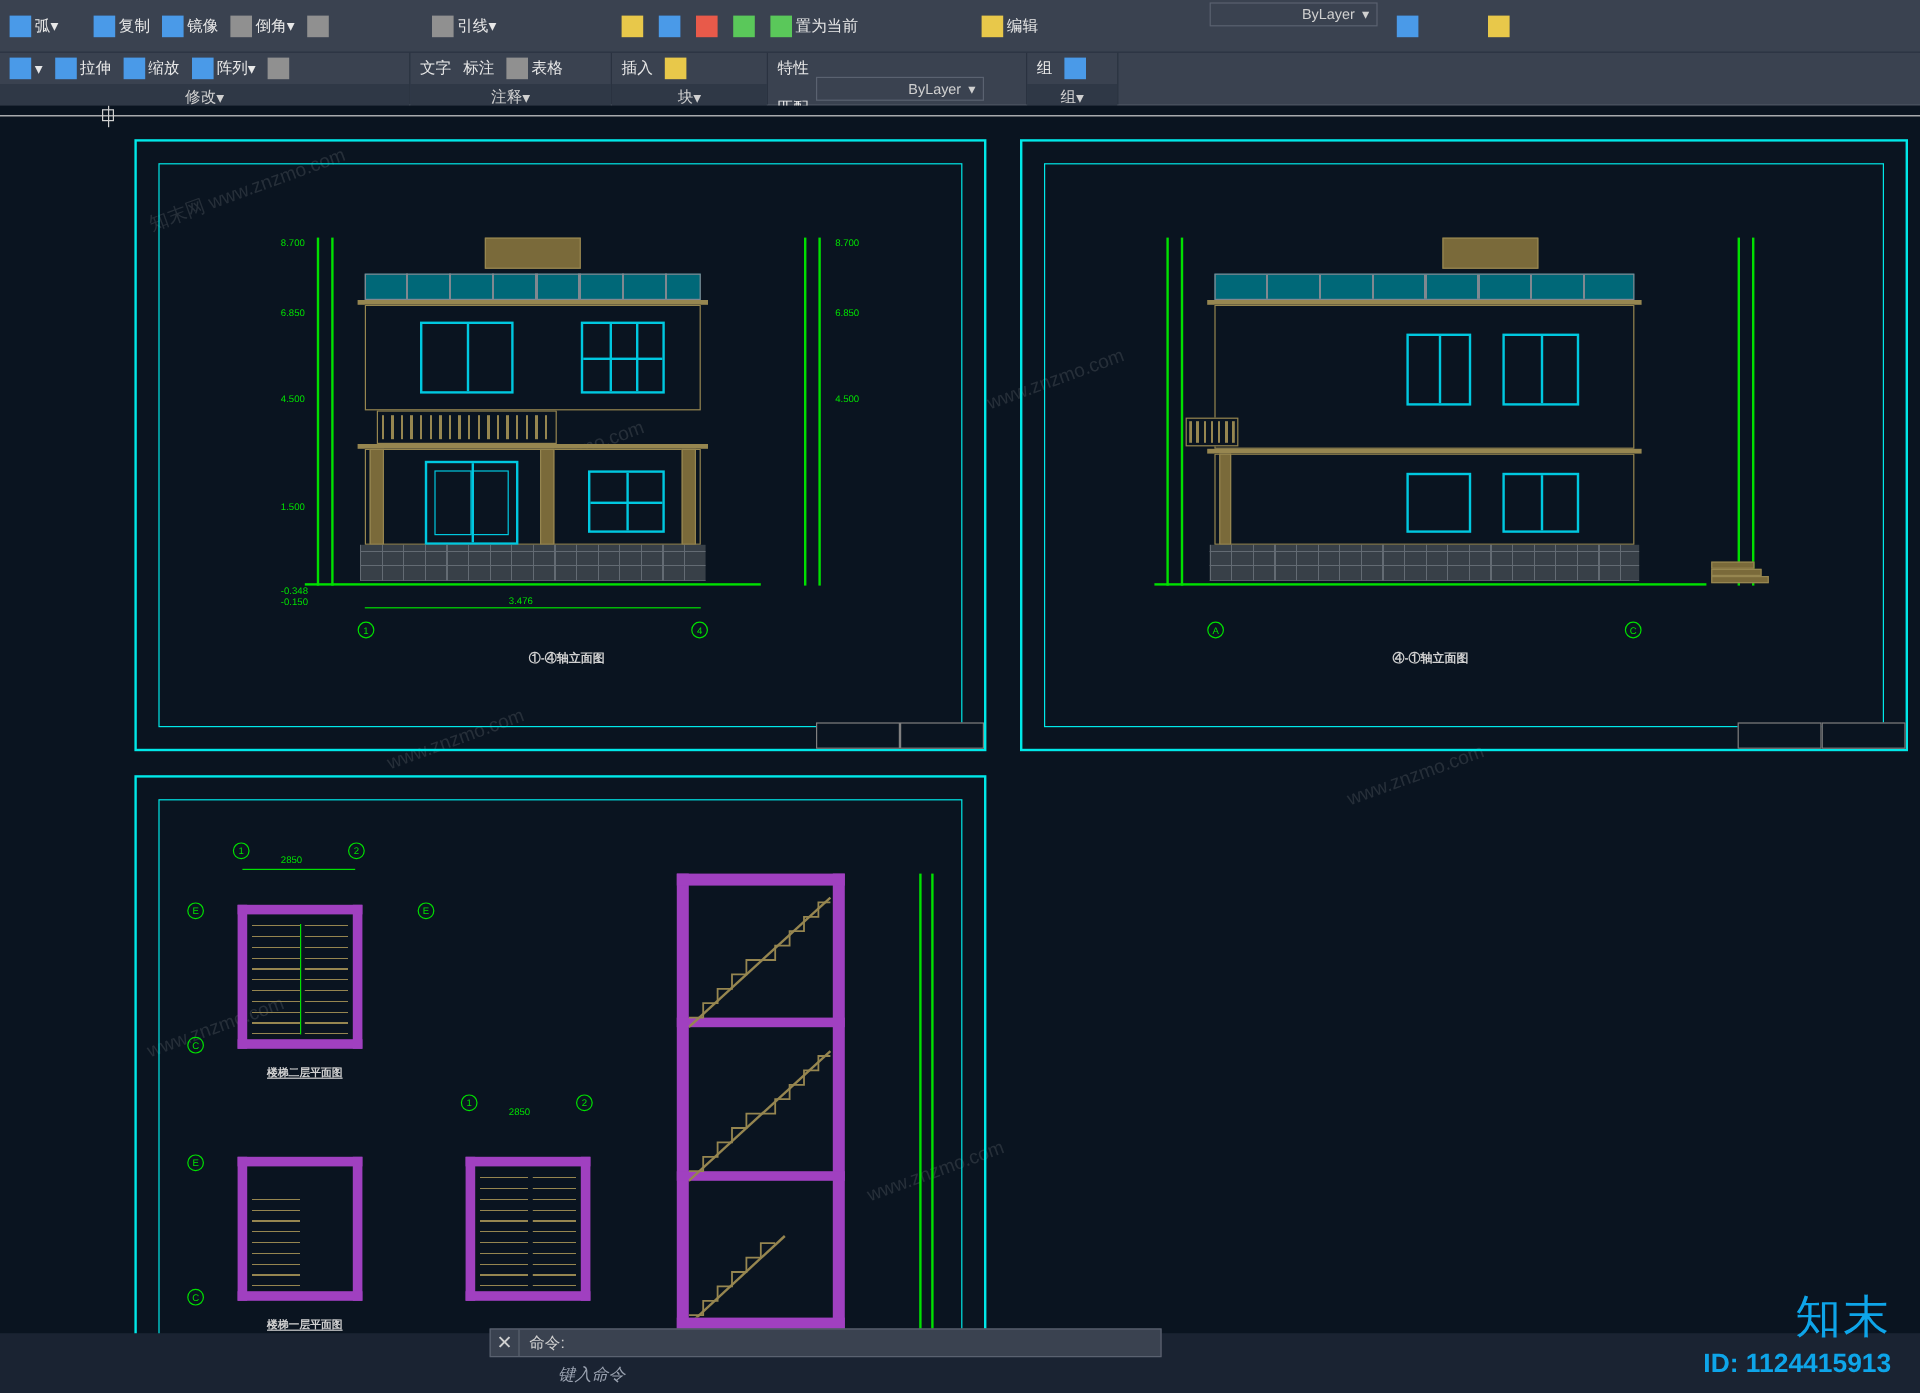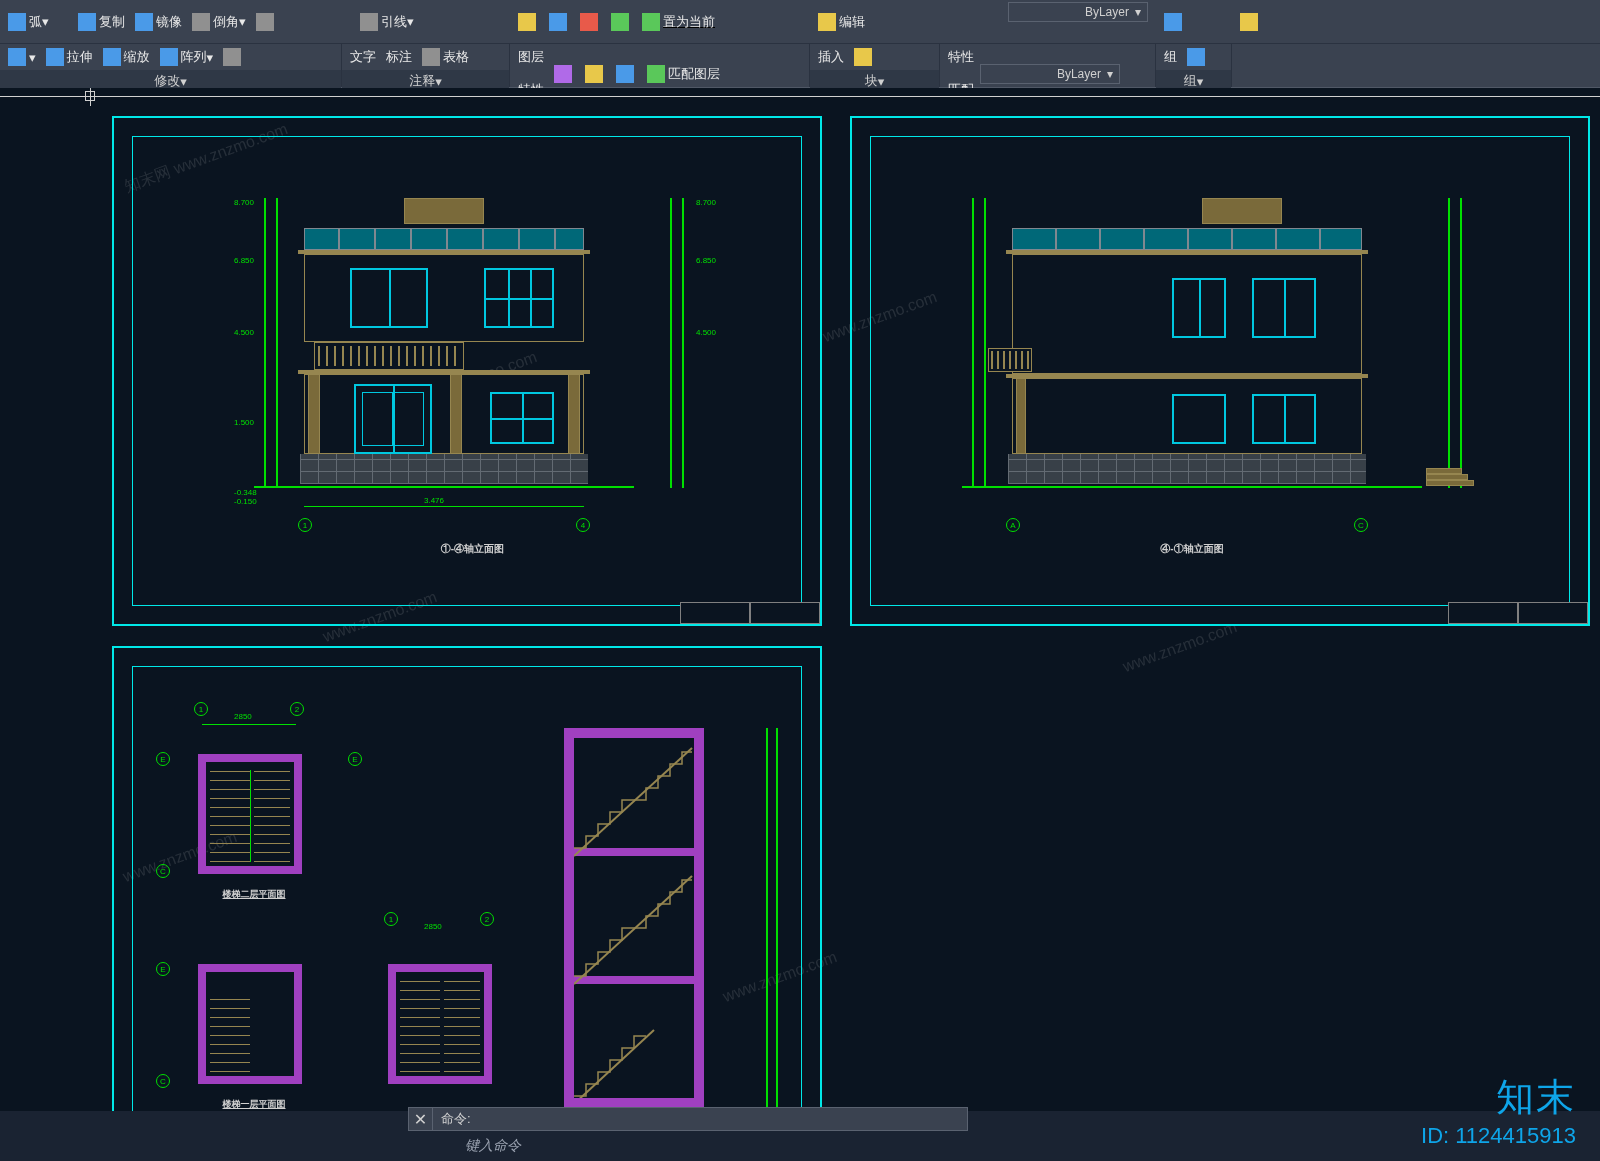--- a/index.html
+++ b/index.html
@@ -58,21 +58,21 @@
 
 
 .cmdline-wrap { position: absolute; bottom: 30px; left: 408px; width: 560px; height: 24px; background: #3a4250; border: 1px solid #5a6270; display: flex; align-items: center; }
 .cmd-close { width: 24px; height: 100%; display: flex; align-items: center; justify-content: center; color: #d0d0d0; border-right: 1px solid #5a6270; cursor: pointer; }
 .cmd-text { padding: 0 8px; color: #d0d0d0; font-size: 13px; }
 .cmd-hint { position: absolute; bottom: 6px; left: 465px; color: #9aa2b0; font-size: 14px; font-style: italic; }
 
 
 .watermark { position: absolute; bottom: 12px; right: 24px; color: #0ea5e9; text-align: right; }
 .watermark .brand { font-size: 38px; font-weight: 300; letter-spacing: 2px; }
-.watermark .id { font-size: 22px; }
+.watermark .id { font-size: 22px; font-weight: bold; }
 .wm-diag { position: absolute; color: rgba(200,200,200,0.15); font-size: 16px; transform: rotate(-20deg); white-space: nowrap; pointer-events: none; }
 
 .icon-blue { background: #4a9ae8; }
 .icon-yellow { background: #e8c84a; }
 .icon-red { background: #e85a4a; }
 .icon-green { background: #5ac85a; }
 .icon-purple { background: #b06ae8; }
 .icon-gray { background: #909090; }
 </style>
 </head>
@@ -93,21 +93,21 @@
       </div>
     <div class="ribbon-btn"><span class="ribbon-icon icon-gray"></span><span>倒角</span> ▾</div>
     <div class="ribbon-btn">
         <span class="ribbon-icon icon-gray"></span>
       </div>
   </div>
   <div class="ribbon-buttons" style="width:168px;">
     <div class="ribbon-btn"></div>
     <div class="ribbon-btn"><span class="ribbon-icon icon-gray"></span><span>引线</span> ▾</div>
   </div>
-  <div class="ribbon-buttons" style="width:300px;text-decoration:underline;">
+  <div class="ribbon-buttons" style="width:300px;">
     <div class="ribbon-btn">
         <span class="ribbon-icon icon-yellow"></span>
       </div>
     <div class="ribbon-btn">
         <span class="ribbon-icon icon-blue"></span>
       </div>
     <div class="ribbon-btn">
         <span class="ribbon-icon icon-red"></span>
       </div>
     <div class="ribbon-btn">
@@ -167,43 +167,20 @@
         </div>
       <div class="ribbon-btn" style="flex-direction:column;">
           <span>标注</span>
         </div>
       <div class="ribbon-btn">
           <span class="ribbon-icon icon-gray"></span>
           <span>表格</span>
         </div>
     </div>
     <div class="ribbon-label panel-title"><span>注释</span> ▾</div>
-  </div>
-  <div class="ribbon-panel" style="width:300px;">
-    <div class="ribbon-buttons">
-      <div class="ribbon-btn" style="flex-direction:column;">
-          <span>图层</span>
-          <br>
-          <span>特性</span>
-        </div>
-      <div class="ribbon-btn">
-          <span class="ribbon-icon icon-purple"></span>
-        </div>
-      <div class="ribbon-btn">
-          <span class="ribbon-icon icon-yellow"></span>
-        </div>
-      <div class="ribbon-btn">
-          <span class="ribbon-icon icon-blue"></span>
-        </div>
-      <div class="ribbon-btn">
-          <span class="ribbon-icon icon-green"></span>
-          <span>匹配图层</span>
-        </div>
-    </div>
-    <div class="ribbon-label panel-title"><span>图层</span> ▾</div>
   </div>
   <div class="ribbon-panel" style="width:130px;">
     <div class="ribbon-buttons">
       <div class="ribbon-btn" style="flex-direction:column;">
           <span>插入</span>
         </div>
       <div class="ribbon-btn">
           <span class="ribbon-icon icon-yellow"></span>
         </div>
     </div>

